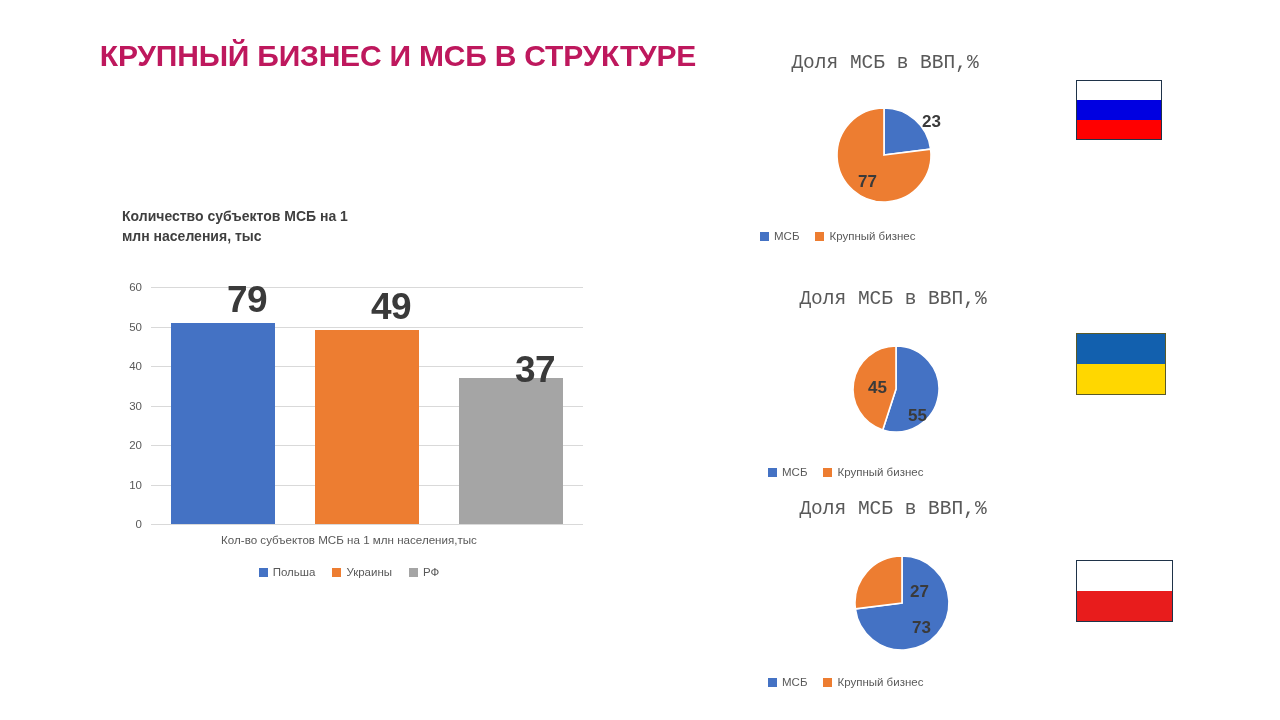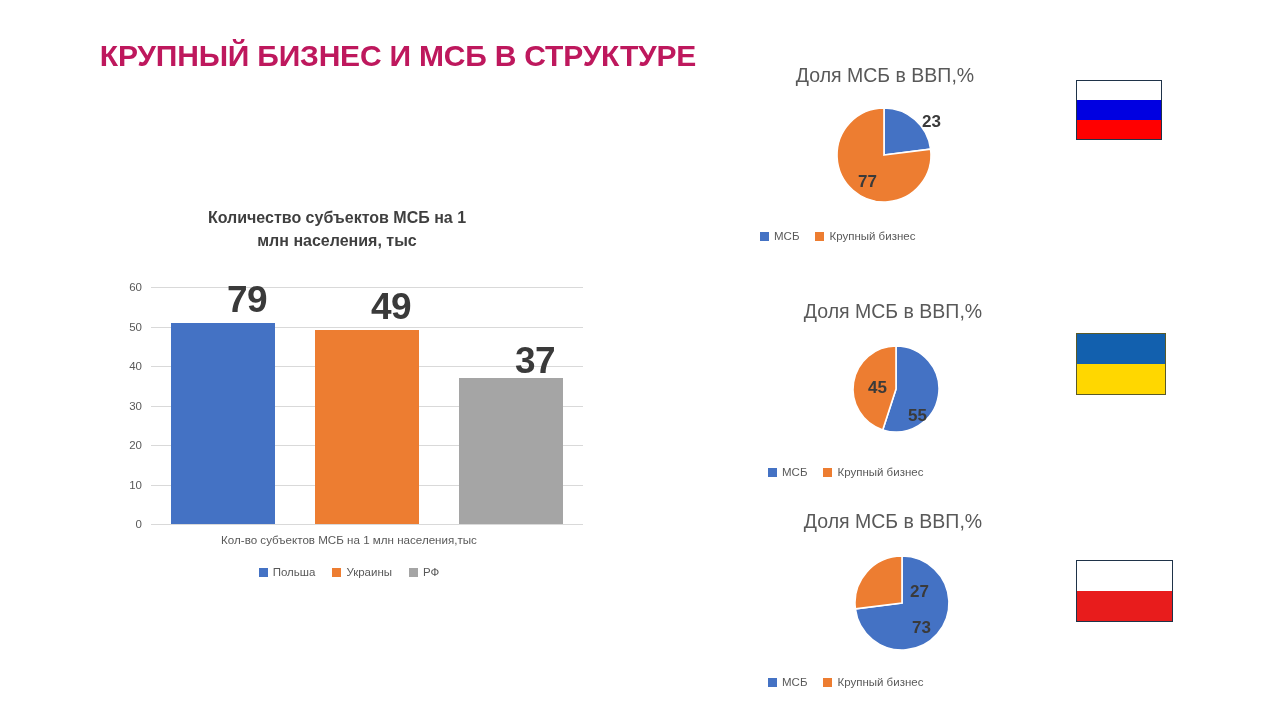--- a/index.html
+++ b/index.html
@@ -37,22 +37,22 @@
     left: 82px;
     top: 198px;
     width: 510px;
     height: 400px;
   }
   #bar-chart-title {
     position: absolute;
     left: 40px;
     top: 8px;
     width: 430px;
-    text-align: center;
-    font-size: 16px;
+    text-align: left;
+    font-size: 14px;
     font-weight: bold;
     color: #3f3f3f;
     line-height: 1.45;
   }
   #bar-plot {
     position: absolute;
     left: 33px;
     top: 89px;
     width: 468px;
     height: 237px;
@@ -107,26 +107,27 @@
     color: #595959;
   }
   .legend-item { display: flex; align-items: center; gap: 5px; }
   .legend-swatch { width: 9px; height: 9px; display: inline-block; }
 
   
   .pie-panel { position: absolute; }
   .pie-title {
     position: absolute;
     left: 0;
-    top: 12px;
+    top: 0;
     width: 100%;
     text-align: center;
     font-size: 19.5px;
     color: #595959;
     white-space: nowrap;
+    font-family: Liberation Mono, monospace;
   }
   .pie-holder { position: absolute; }
   .pie-holder svg { display: block; }
   .pie-label {
     position: absolute;
     font-size: 17px;
     font-weight: bold;
     color: #3a3a3a;
     line-height: 1;
   }
@@ -178,21 +179,21 @@
       <div class="ytick" style="top: 158px;">20</div>
       <div class="gridline" style="top: 197.5px; background: rgb(217, 217, 217);"></div>
       <div class="ytick" style="top: 197.5px;">10</div>
       <div class="gridline" style="top: 237px; background: rgb(217, 217, 217);"></div>
       <div class="ytick" style="top: 237px;">0</div>
       <div class="bar" style="left: 56px; width: 104px; height: 201.45px; background: rgb(68, 114, 196);"></div>
       <div class="bar-label" style="left: 112px; top: -6.45px;">79</div>
       <div class="bar" style="left: 200px; width: 104px; height: 193.55px; background: rgb(237, 125, 49);"></div>
       <div class="bar-label" style="left: 256px; top: 1.45px;">49</div>
       <div class="bar" style="left: 344px; width: 104px; height: 146.15px; background: rgb(165, 165, 165);"></div>
-      <div class="bar-label" style="left: 400px; top: 55px;">37</div>
+      <div class="bar-label" style="left: 400px; top: 64px;">37</div>
     </div>
 
   <div id="bar-xaxis-label">Кол-во субъектов МСБ на 1 млн населения,тыс</div>
 
   <div id="bar-legend">
       <div class="legend-item">
         <span class="legend-swatch" style="background: rgb(68, 114, 196);"></span>
         <span>Польша</span>
       </div>
       <div class="legend-item">

